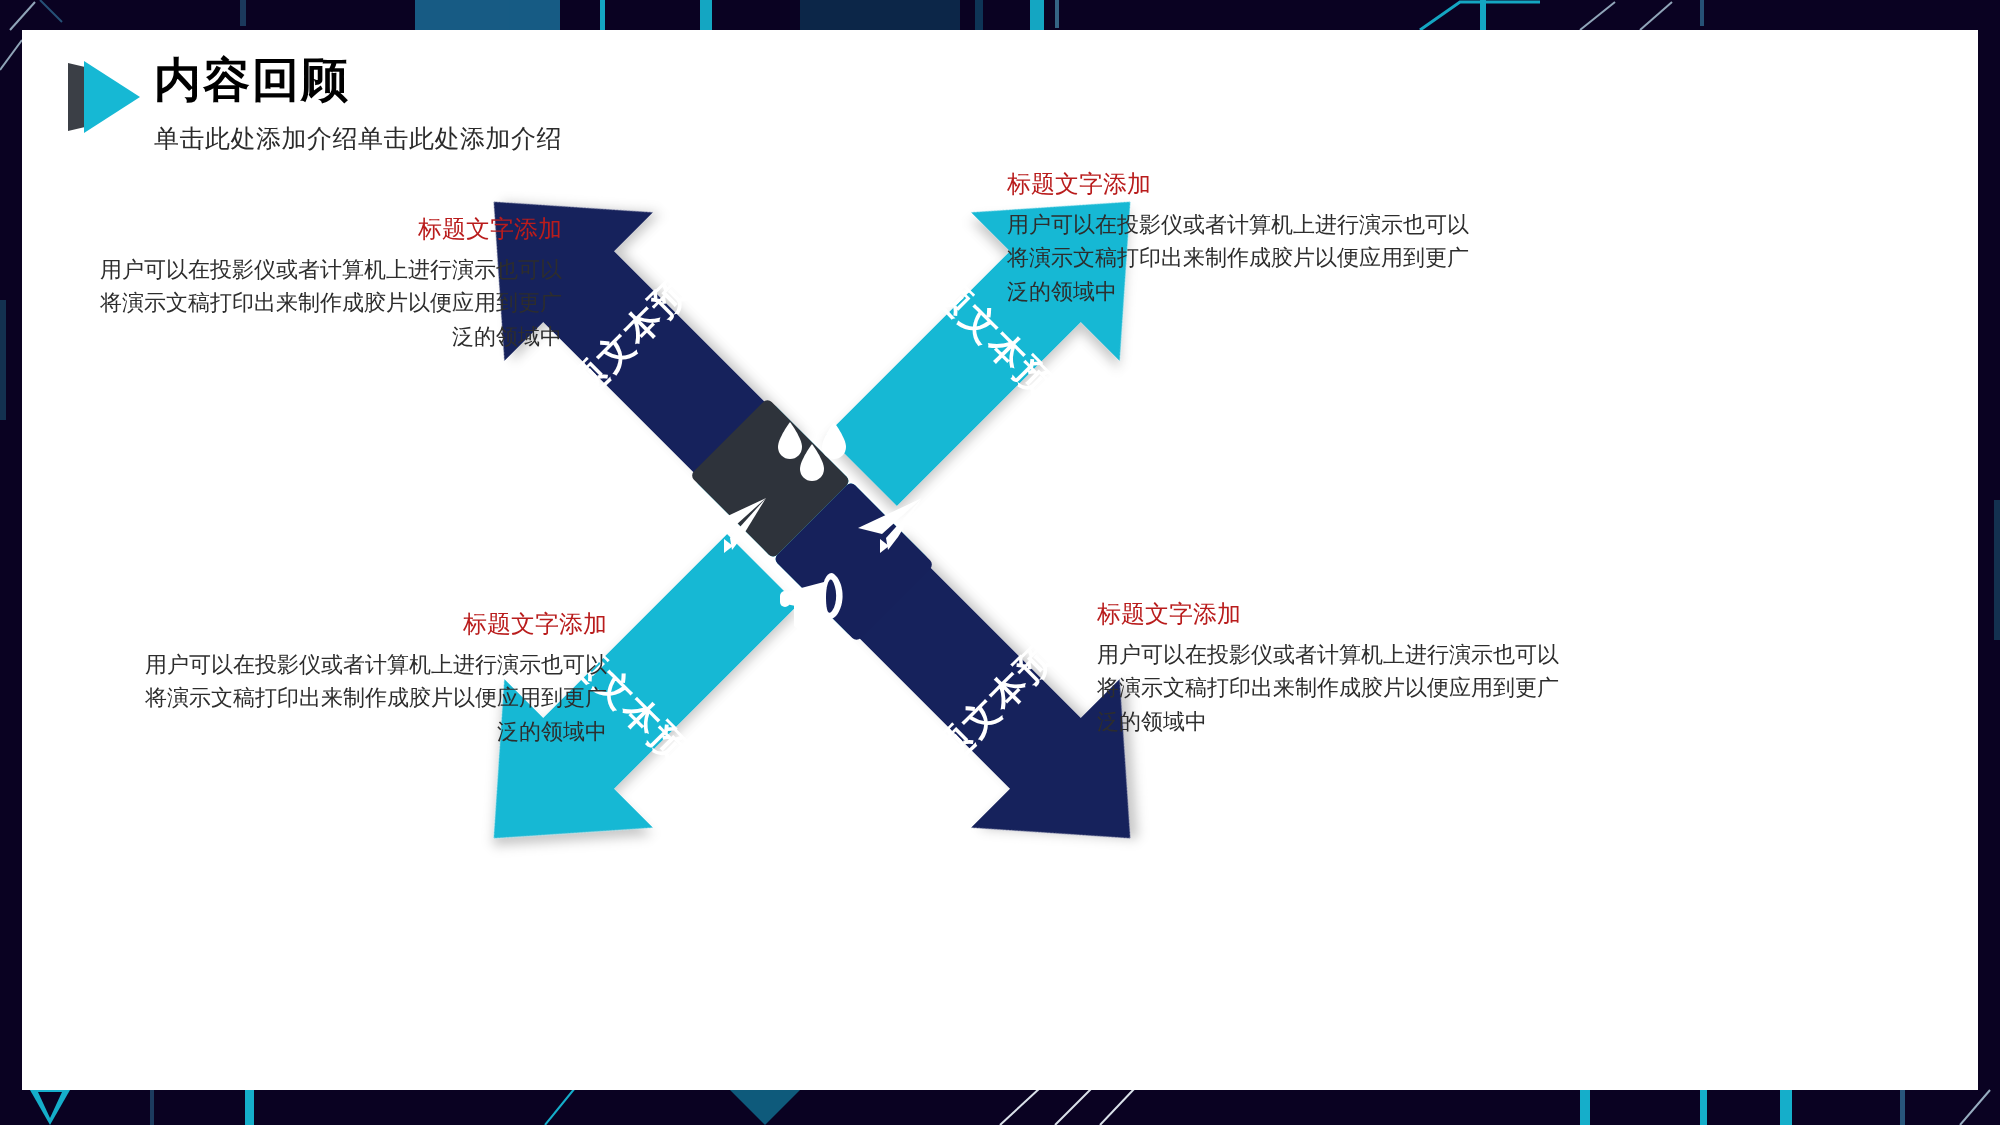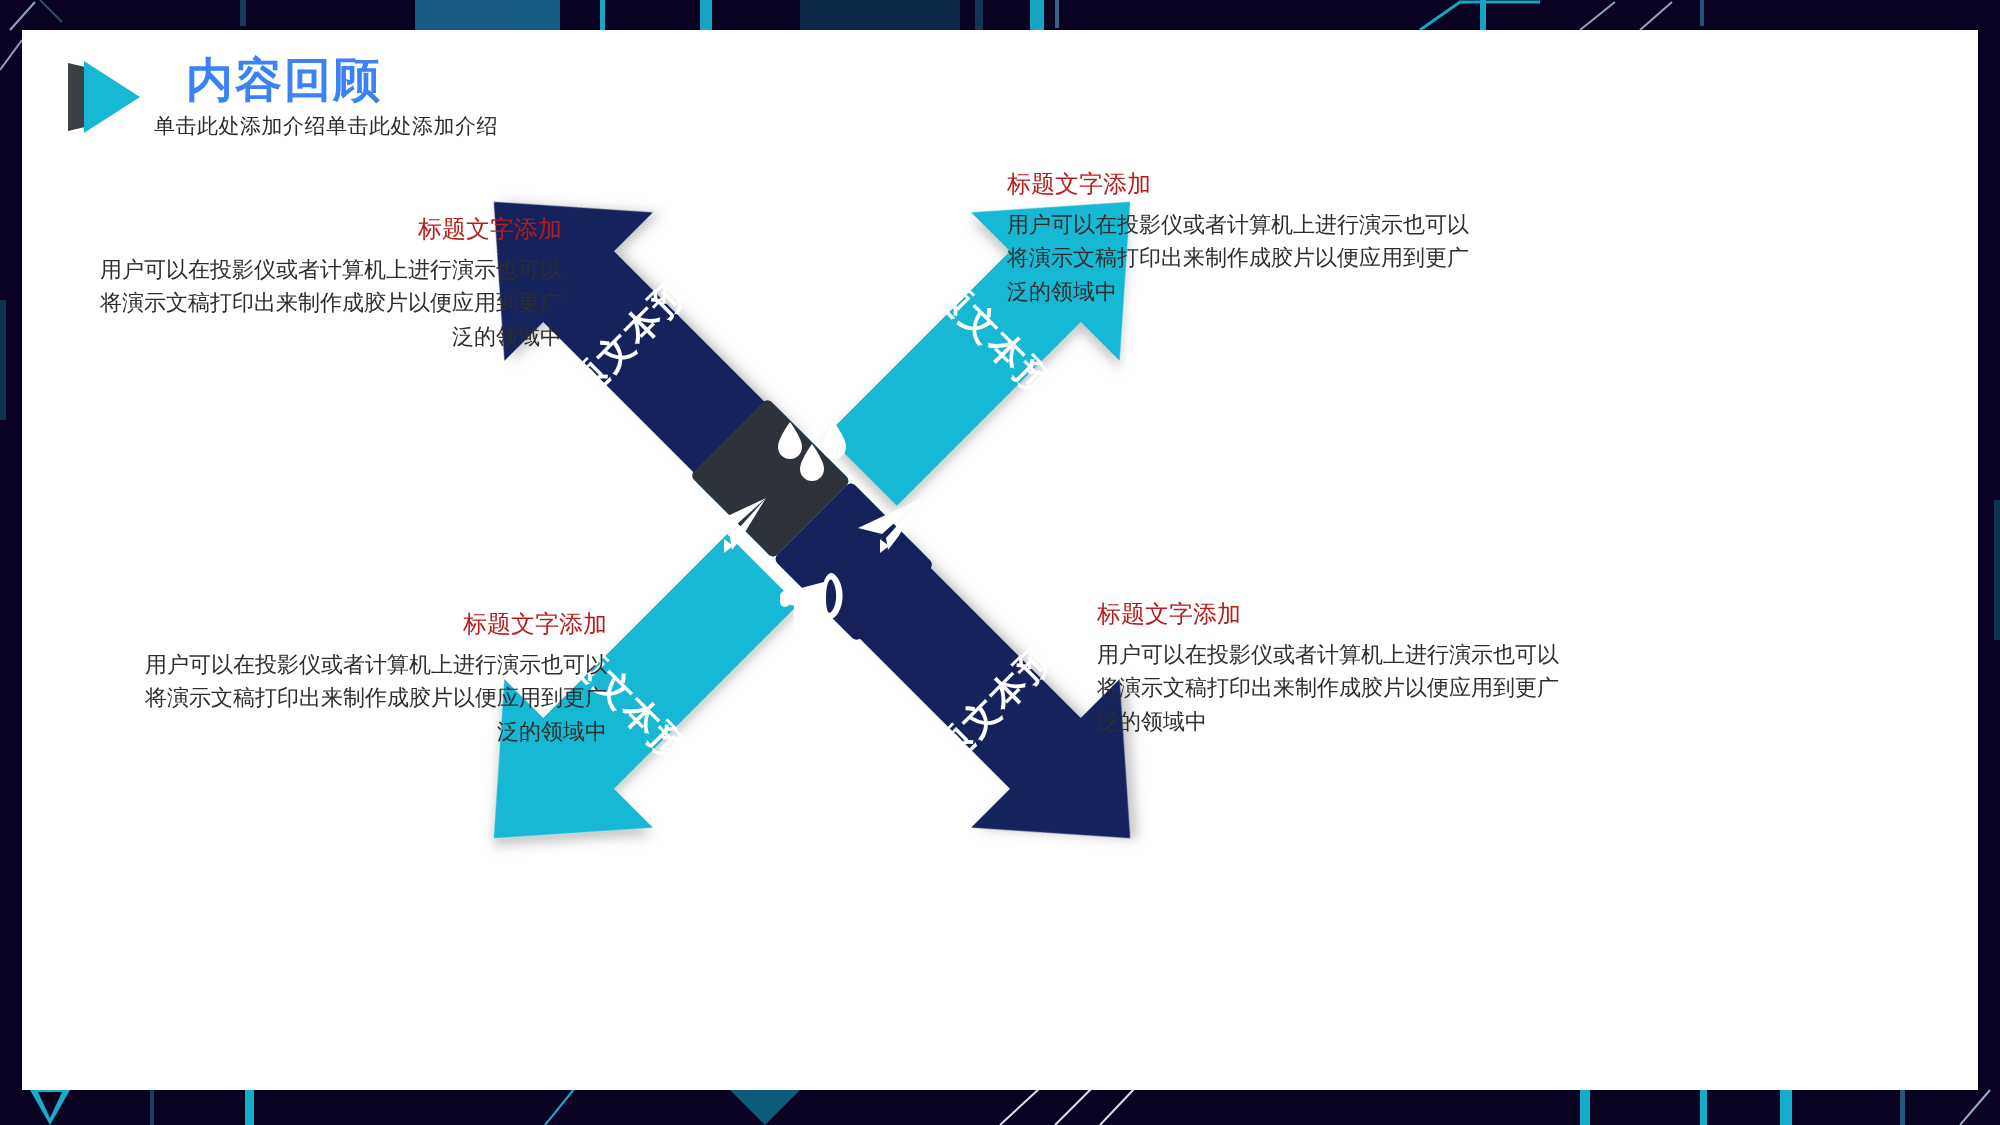--- a/index.html
+++ b/index.html
@@ -33,25 +33,25 @@
     clip-path: polygon(0 0, 100% 6%, 100% 94%, 0 100%);
   }
   .logo-mark .tri {
     position:absolute; left:22px; top:0px;
     width:56px; height:72px;
     background:#16b8d4;
     clip-path: polygon(0 0, 100% 50%, 0 100%);
   }
   .title-wrap { padding-top:0px; }
   .main-title {
-    font-size:47px; font-weight:bold; color:#3b82f6;
-    letter-spacing:2px; line-height:1.08;margin-left:32px;
+    font-size:47px; font-weight:bold; color:#000000;
+    letter-spacing:2px; line-height:1.08;
   }
   .sub-title {
-    font-size:21px; color:#2b2b2b; margin-top:6px; letter-spacing:0.5px;
+    font-size:25px; color:#2b2b2b; margin-top:16px; letter-spacing:0.5px;
   }
 
   
   .diagram { position:absolute; left:0; top:0; width:1956px; height:1060px; }
 
   
   .tblock { position:absolute; width:470px; }
   .tblock .h {
     font-size:24px; font-weight:normal; color:#b91c1c; line-height:1.2;
     margin-bottom:9px;

